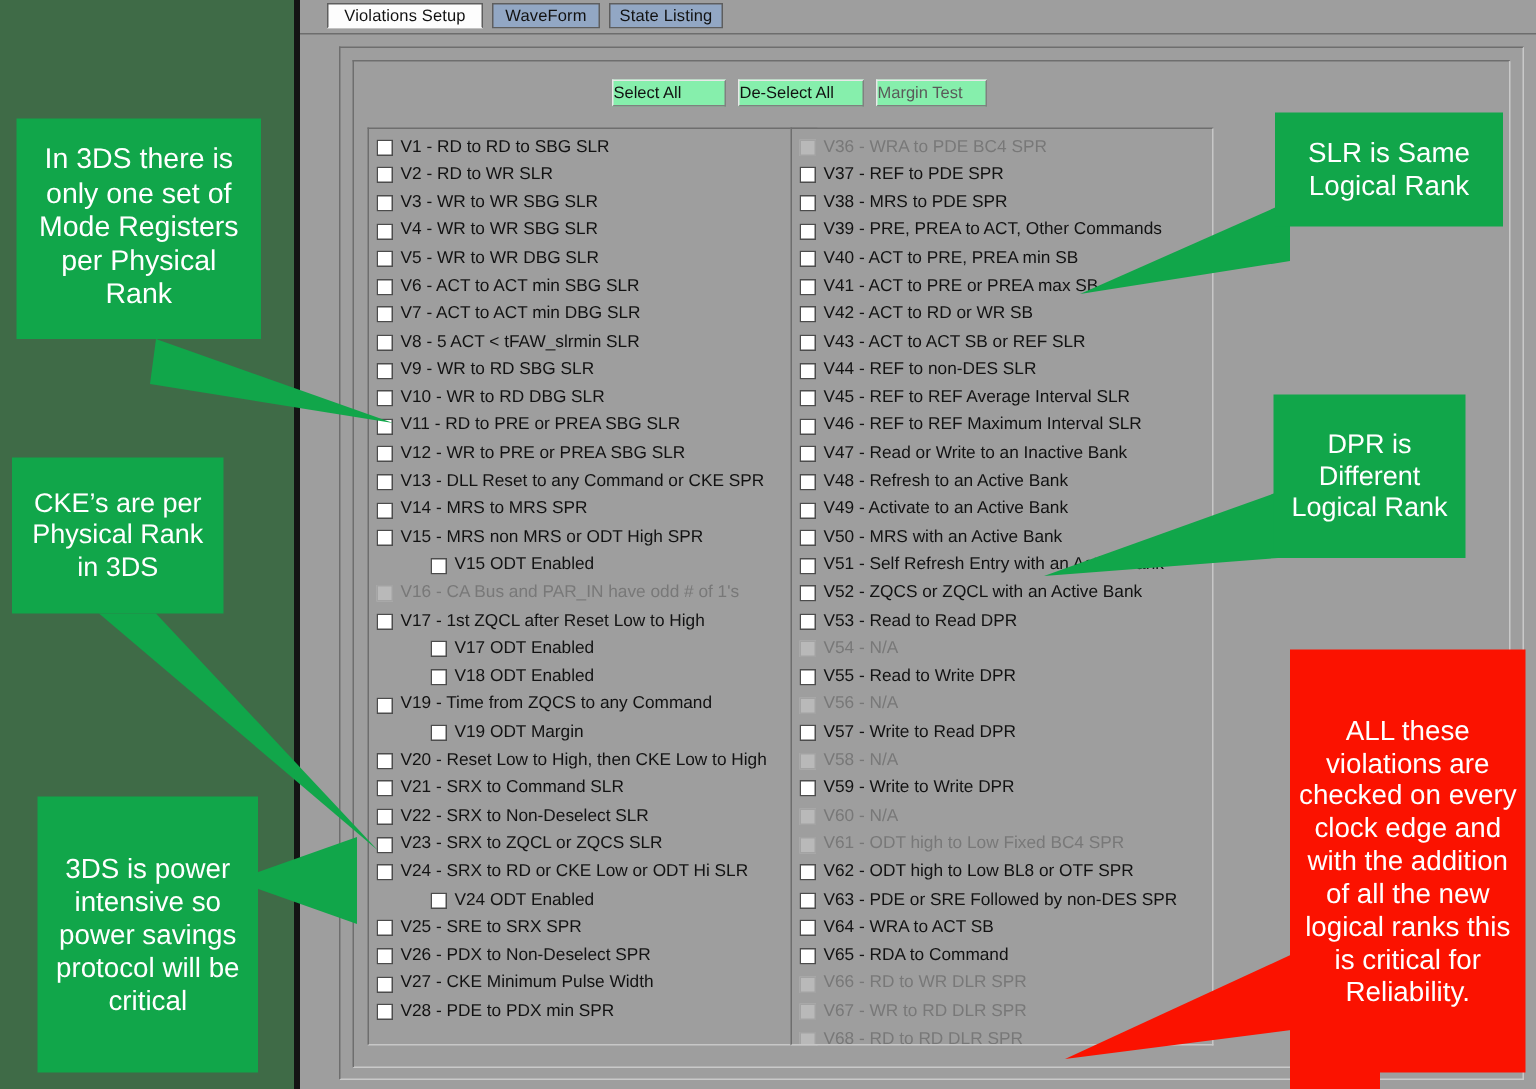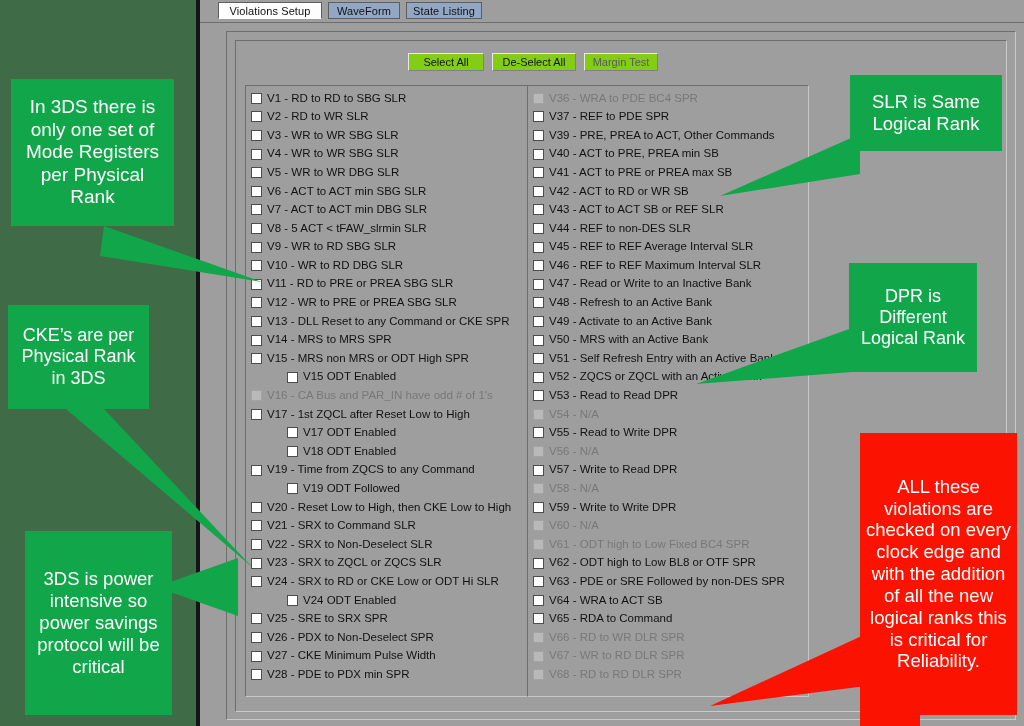--- a/index.html
+++ b/index.html
@@ -56,25 +56,25 @@
     border:1px solid #6e6e6e;
     border-right-color:#c9c9c9;border-bottom-color:#c9c9c9;
     background:#9e9e9e;box-sizing:border-box;
   }
   
   #toolbar{
     position:absolute;left:0;top:12px;width:772px;height:20px;
   }
   .tool-btn{
     position:absolute;top:0;height:18px;
-    background:#84cc16;
+    background:#86efac;
     border:1px solid #808080;
     border-top-color:#e8e8e8;border-left-color:#e8e8e8;
     font-size:11px;color:#111;
-    display:flex;align-items:center;justify-content:center;
+    display:flex;align-items:center;
     box-sizing:border-box;
   }
   #btn-select-all{left:172px;width:76px;}
   #btn-deselect-all{left:256px;width:84px;}
   #btn-margin-test{left:348px;width:74px;color:#5a5a5a;}
   
   .group-box{
     position:absolute;top:44px;height:612px;
     border:1px solid #6e6e6e;
     border-right-color:#c7c7c7;border-bottom-color:#c7c7c7;
@@ -236,21 +236,21 @@
               <div class="cb-row indent">
                 <span class="cb-box"></span>
                 <span class="cb-label">V18 ODT Enabled</span>
               </div>
               <div class="cb-row">
                 <span class="cb-box"></span>
                 <span class="cb-label">V19 - Time from ZQCS to any Command</span>
               </div>
               <div class="cb-row indent">
                 <span class="cb-box"></span>
-                <span class="cb-label">V19 ODT Followed</span>
+                <span class="cb-label">V19 ODT Margin</span>
               </div>
               <div class="cb-row">
                 <span class="cb-box"></span>
                 <span class="cb-label">V20 - Reset Low to High, then CKE Low to High</span>
               </div>
               <div class="cb-row">
                 <span class="cb-box"></span>
                 <span class="cb-label">V21 - SRX to Command SLR</span>
               </div>
               <div class="cb-row">
@@ -290,20 +290,24 @@
 
         <div class="group-box" id="group-right">
           <div class="cb-list" id="list-right">
               <div class="cb-row disabled">
                 <span class="cb-box"></span>
                 <span class="cb-label">V36 - WRA to PDE BC4 SPR</span>
               </div>
               <div class="cb-row">
                 <span class="cb-box"></span>
                 <span class="cb-label">V37 - REF to PDE SPR</span>
+              </div>
+              <div class="cb-row">
+                <span class="cb-box"></span>
+                <span class="cb-label">V38 - MRS to PDE SPR</span>
               </div>
               <div class="cb-row">
                 <span class="cb-box"></span>
                 <span class="cb-label">V39 - PRE, PREA to ACT, Other Commands</span>
               </div>
               <div class="cb-row">
                 <span class="cb-box"></span>
                 <span class="cb-label">V40 - ACT to PRE, PREA min SB</span>
               </div>
               <div class="cb-row">

